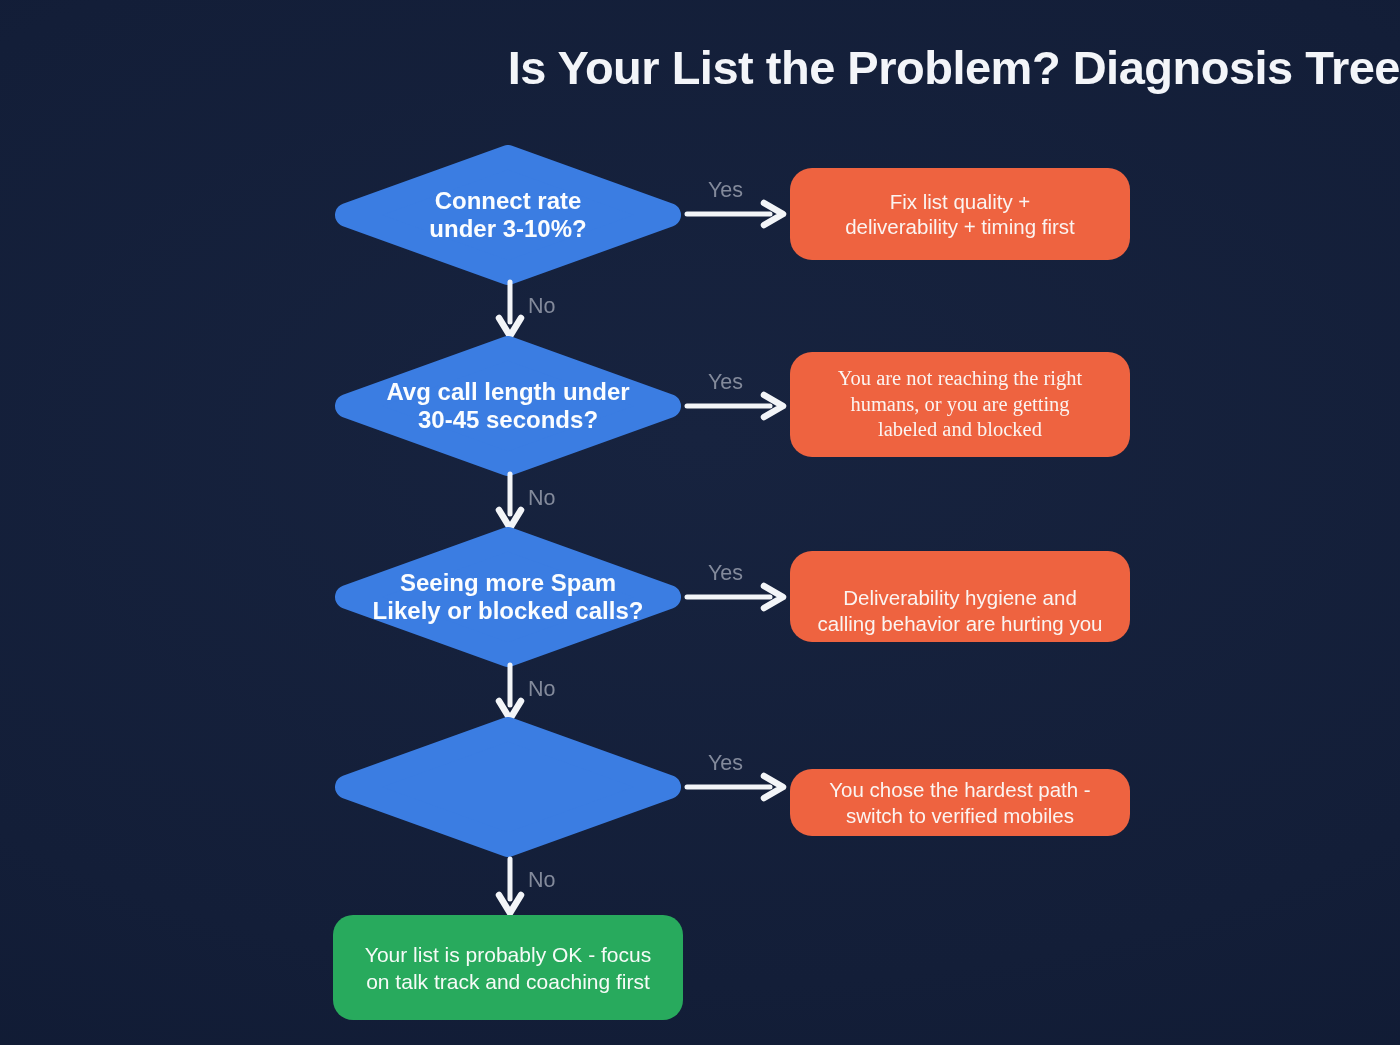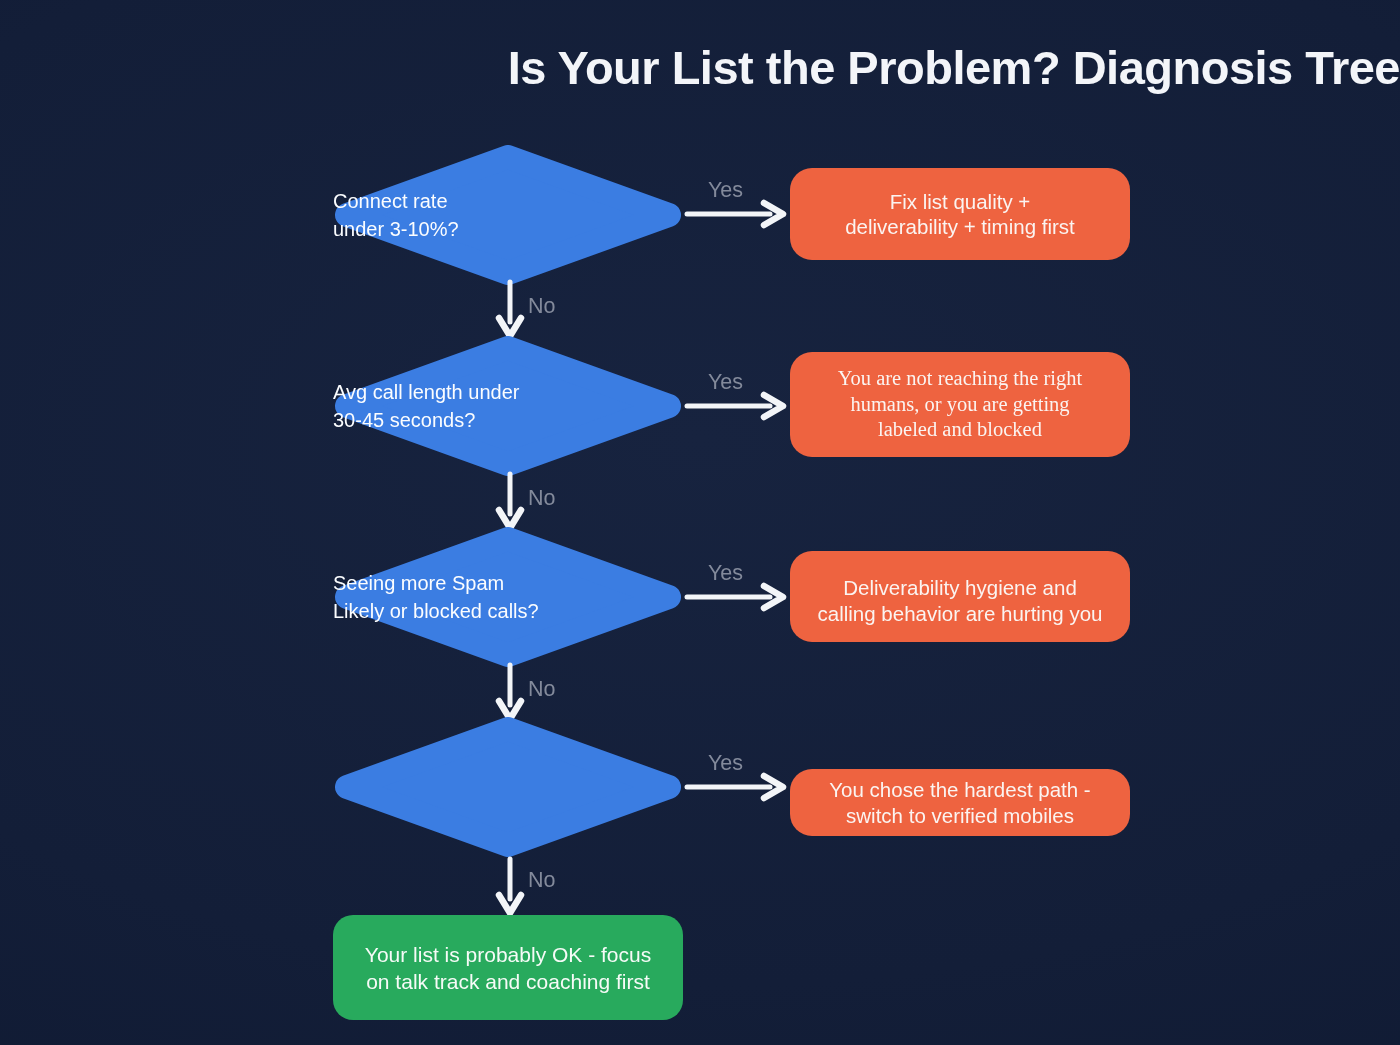--- a/index.html
+++ b/index.html
@@ -28,43 +28,43 @@
     fill: #3b7de2;
     stroke: #3b7de2;
     stroke-width: 24;
     stroke-linejoin: round;
   }
   .diamond-label {
     position: absolute;
     width: 350px; height: 140px;
     display: flex;
     flex-direction: column;
-    align-items: flex-start;
+    align-items: center;
     justify-content: center;
     text-align: center;
     color: #fbfdff;
-    font-size: 20px;
-    font-weight: 400;
+    font-size: 24px;
+    font-weight: 700;
     line-height: 28px;
   }
   .outcome {
     position: absolute;
     left: 790px;
     width: 340px;
     border-radius: 22px;
     background: #ee6340;
     display: flex;
     flex-direction: column;
     align-items: center;
     justify-content: center;
     text-align: center;
     color: #fbf4f1;
     font-size: 20.5px;
     line-height: 25.5px;
-    padding: 16px 14px;
+    padding: 6px 14px;
   }
   .final-outcome {
     position: absolute;
     left: 333px; top: 915px;
     width: 350px; height: 105px;
     border-radius: 20px;
     background: #28aa5d;
     display: flex;
     flex-direction: column;
     align-items: center;

